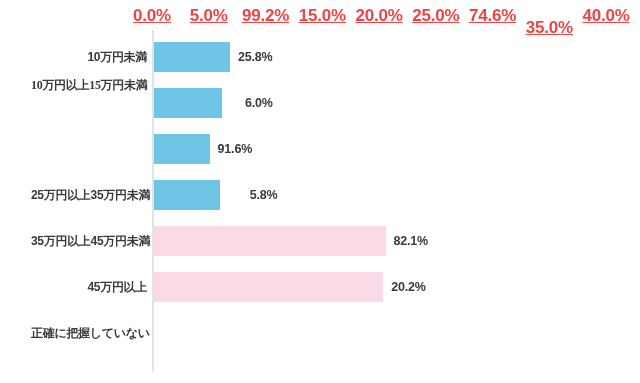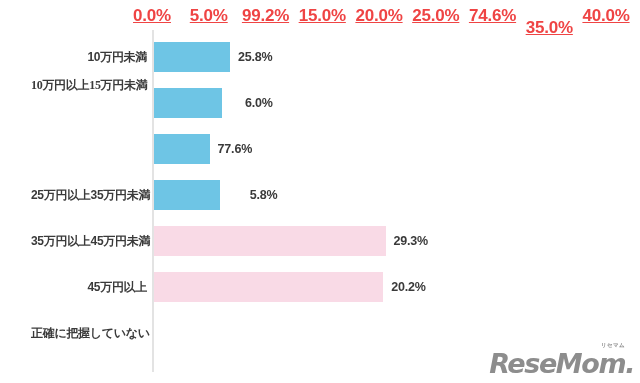--- a/index.html
+++ b/index.html
@@ -181,33 +181,30 @@
   <div class="row" style="top: 12px; width: 470px;">
         <div class="bar blue" style="width: 76.045px; background: rgb(110, 197, 229);"></div>
         <span class="value-label" style="left: 86.045px;">25.8%</span>
       </div>
       <div class="row" style="top: 58px; width: 470px;">
         <div class="bar blue" style="width: 68.1px; background: rgb(110, 197, 229);"></div>
         <span class="value-label" style="left: 93px;">6.0%</span>
       </div>
       <div class="row" style="top: 104px; width: 470px;">
         <div class="bar blue" style="width: 55.615px; background: rgb(110, 197, 229);"></div>
-        <span class="value-label" style="left: 65.615px;">77.6%</span>
+        <span class="value-label" style="left: 65.615px;">91.6%</span>
       </div>
       <div class="row" style="top: 150px; width: 470px;">
         <div class="bar blue" style="width: 65.83px; background: rgb(110, 197, 229);"></div>
         <span class="value-label" style="left: 75.83px; margin-left: 22px;">5.8%</span>
       </div>
       <div class="row" style="top: 196px; width: 470px;">
         <div class="bar pink" style="width: 231.54px; background: rgb(249, 218, 230);"></div>
-        <span class="value-label" style="left: 241.54px;">29.3%</span>
+        <span class="value-label" style="left: 241.54px;">82.1%</span>
       </div>
       <div class="row" style="top: 242px; width: 470px;">
         <div class="bar pink" style="width: 229.27px; background: rgb(249, 218, 230);"></div>
         <span class="value-label" style="left: 239.27px;">20.2%</span>
       </div>
     </div>
 
-  <div class="watermark">
-    <span class="wm-main">ReseMom.<span class="wm-furigana">リセマム</span></span>
-  </div>
 
 </div>
 
 </body></html>

